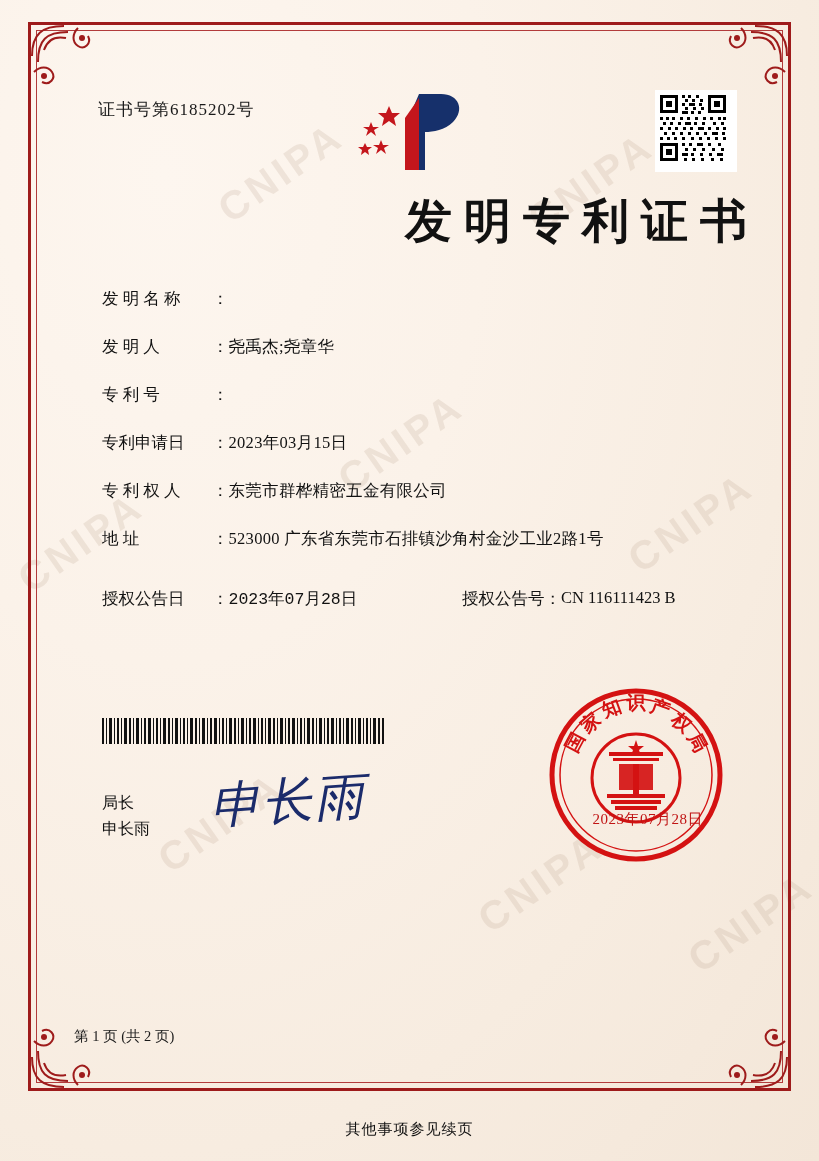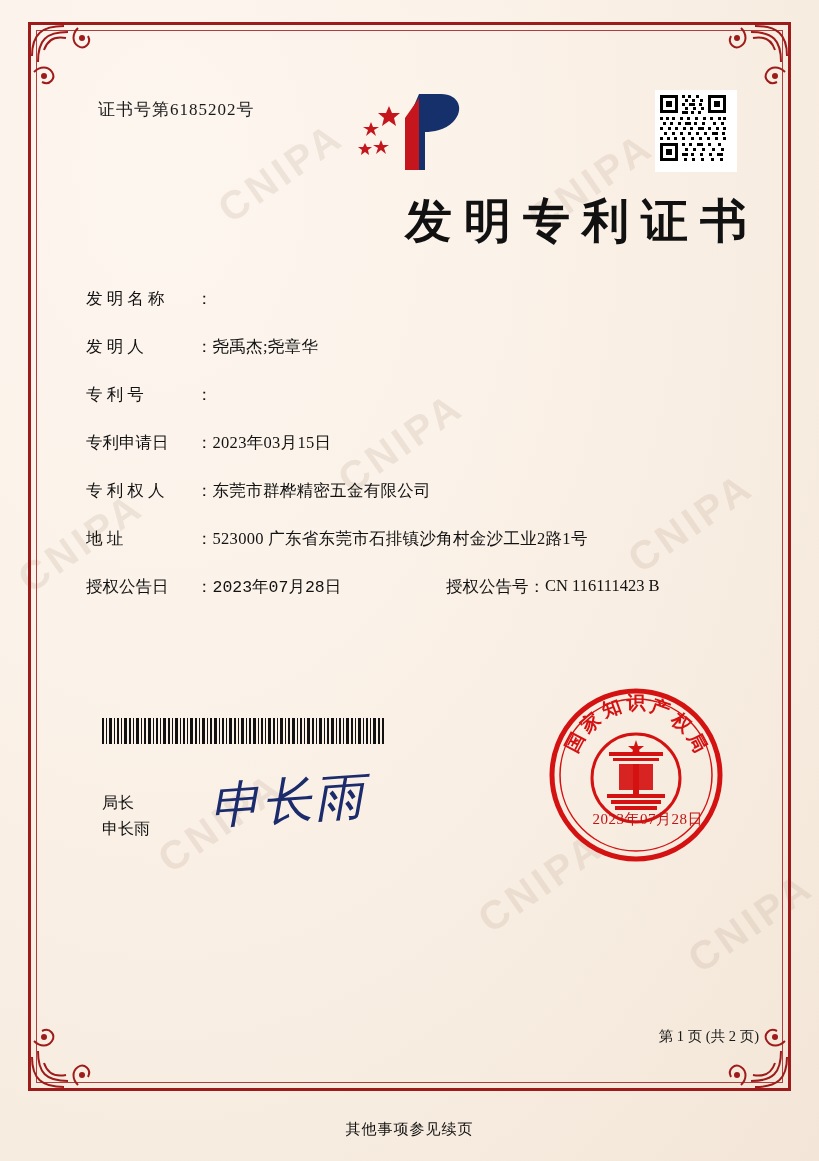--- a/index.html
+++ b/index.html
@@ -78,21 +78,21 @@
     position:absolute;left:0;right:0;top:140px;
     text-align:right;
     font-size:47px;
     letter-spacing:12px;
     color:#111;
     font-weight:bold;
     font-family:"Liberation Serif","DejaVu Serif",serif;
   }
 
   .fields{
-    position:absolute;left:26px;right:30px;top:238px;
+    position:absolute;left:42px;right:30px;top:238px;
   }
   .frow{
     display:flex;
     align-items:baseline;
     margin-bottom:26px;
     font-size:16.5px;
     color:#121212;
   }
   .flabel{
     width:110px;
@@ -100,21 +100,21 @@
     white-space:nowrap;
     letter-spacing:0px;
   }
   .fcolon{flex:0 0 10px;}
   .fval{flex:1 1 auto;letter-spacing:0.3px;}
 
   .frow-two{
     display:flex;align-items:baseline;font-size:16.5px;color:#121212;margin-bottom:18px;
   }
   .frow-two .seg1{display:flex;width:360px;font-family:Liberation Mono, monospace;}
-  .frow-two .seg2{display:flex;}
+  .frow-two .seg2{display:flex;margin-top:12px;}
 
   .para{
     position:absolute;left:42px;right:30px;top:500px;
     font-size:15.3px;
     line-height:1.95;
     color:#121212;
     text-align:justify;
   }
   .para p{margin:0 0 12px 0;text-indent:2em;}
 
@@ -147,21 +147,21 @@
   }
   .seal-date{
     position:absolute;right:56px;top:760px;
     font-size:15px;color:#c01414;
     font-family:"Liberation Serif",serif;
     letter-spacing:0.5px;
   }
 
   .pagenum{
     position:absolute;left:14px;right:0;bottom:20px;
-    text-align:right;font-size:14.5px;color:#1a1a1a;
+    text-align:left;font-size:14.5px;color:#1a1a1a;
   }
   .footnote{
     position:absolute;left:0;right:0;bottom:22px;
     text-align:center;font-size:15px;color:#111;letter-spacing:1px;
   }
 </style>
 </head>
 <body>
 
 <div class="page">

